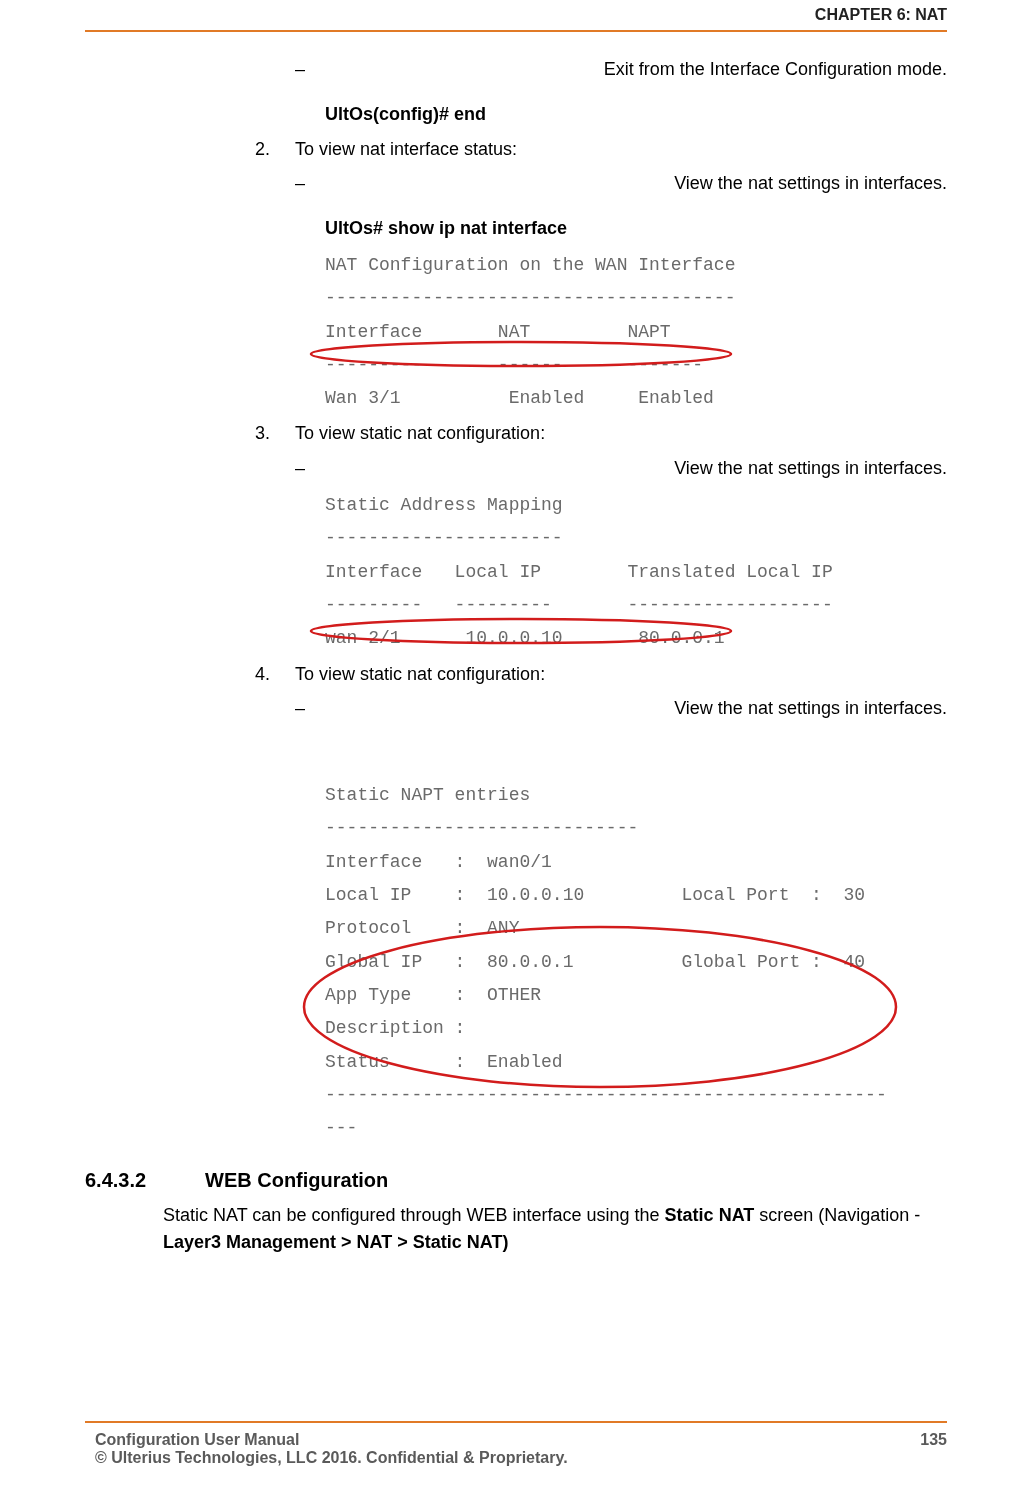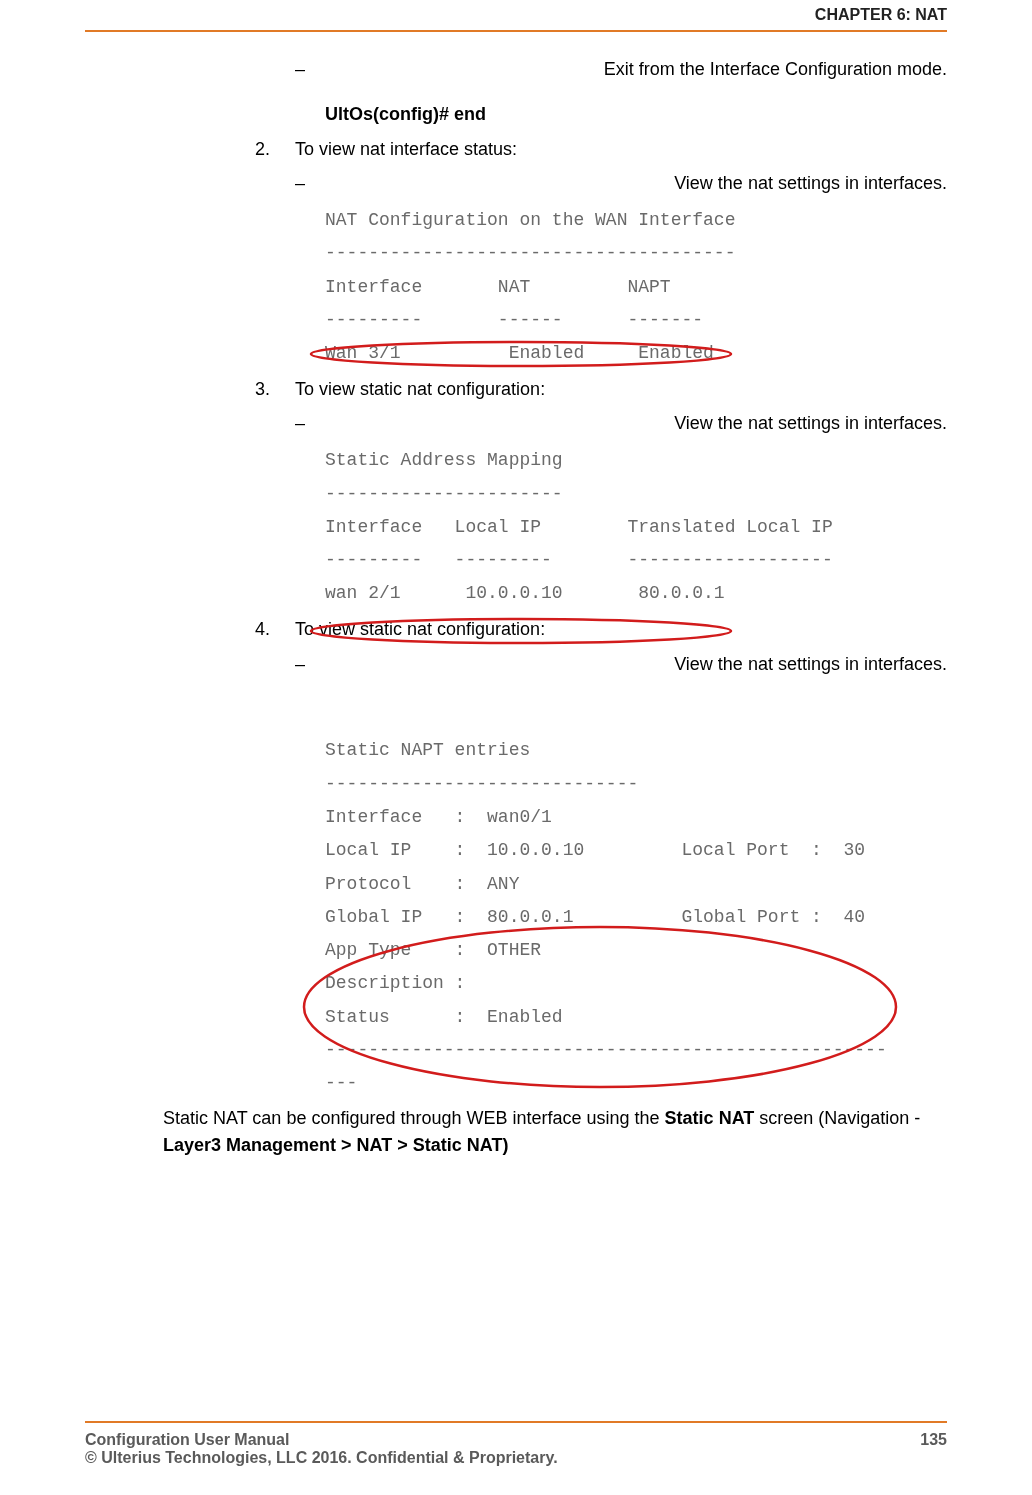--- a/index.html
+++ b/index.html
@@ -47,21 +47,21 @@
     position: absolute;
     bottom: 72px;
     left: 85px;
     right: 85px;
     height: 2px;
     background: #e17a26;
   }
   .footer {
     position: absolute;
     bottom: 28px;
-    left: 85px;
+    left: 95px;
     right: 85px;
     display: flex;
     justify-content: space-between;
     font-weight: bold;
     font-size: 16px;
     color: #5a5a5a;
   }
   .dash-item {
     margin-left: 210px;
     position: relative;
@@ -125,20 +125,21 @@
 
 <div class="page">
   <div class="header">CHAPTER 6: NAT</div>
   <div class="top-line"></div>
 
   <div class="content" id="content">
       <div class="dash-item">Exit from the Interface Configuration mode.</div>
       <div class="cmd-block bold">UltOs(config)# end</div>
       <div class="num-item"><span class="num">2.</span>To view nat interface status:</div>
       <div class="dash-item">View the nat settings in interfaces.</div>
+      <div class="cmd-block bold">UltOs# show ip nat interface</div>
       <pre class="code" id="code1">NAT Configuration on the WAN Interface
 --------------------------------------
 Interface       NAT         NAPT
 ---------       ------      -------
 Wan 3/1          Enabled     Enabled</pre>
       <div class="num-item"><span class="num">3.</span>To view static nat configuration:</div>
       <div class="dash-item">View the nat settings in interfaces.</div>
       <pre class="code" id="code2">Static Address Mapping
 ----------------------
 Interface   Local IP        Translated Local IP
@@ -152,20 +153,21 @@
 -----------------------------
 Interface   :  wan0/1
 Local IP    :  10.0.0.10         Local Port  :  30
 Protocol    :  ANY
 Global IP   :  80.0.0.1          Global Port :  40
 App Type    :  OTHER
 Description :
 Status      :  Enabled
 ----------------------------------------------------
 ---</pre>
+      <div class="h3"><span class="secnum">6.4.3.2</span><span>WEB Configuration</span></div>
       <div class="bodytext">Static NAT can be configured through WEB interface using the <span class="bold">Static NAT</span> screen (Navigation - <span class="bold">Layer3 Management &gt; NAT &gt; Static NAT)</span></div>
     </div>
 
   <div class="annot" style="left:306px; top:339px; width:430px; height:30px;">
     <svg viewBox="0 0 430 30" preserveAspectRatio="none">
       <ellipse cx="215" cy="15" rx="210" ry="12" fill="none" stroke="#d21c1c" stroke-width="2.5"></ellipse>
     </svg>
   </div>
   <div class="annot" style="left:306px; top:616px; width:430px; height:30px;">
     <svg viewBox="0 0 430 30" preserveAspectRatio="none">

